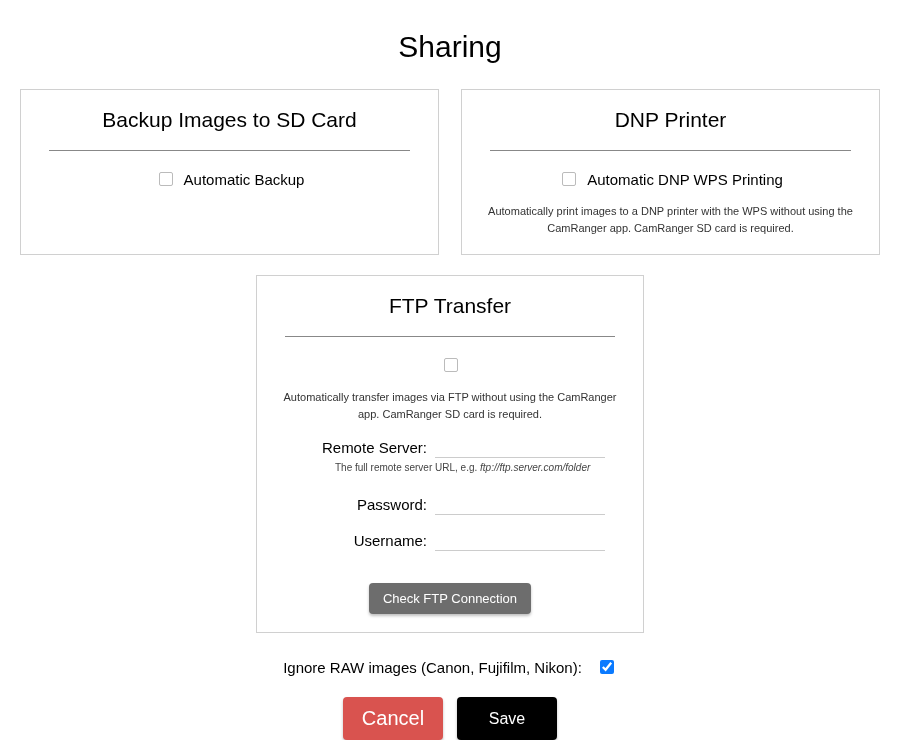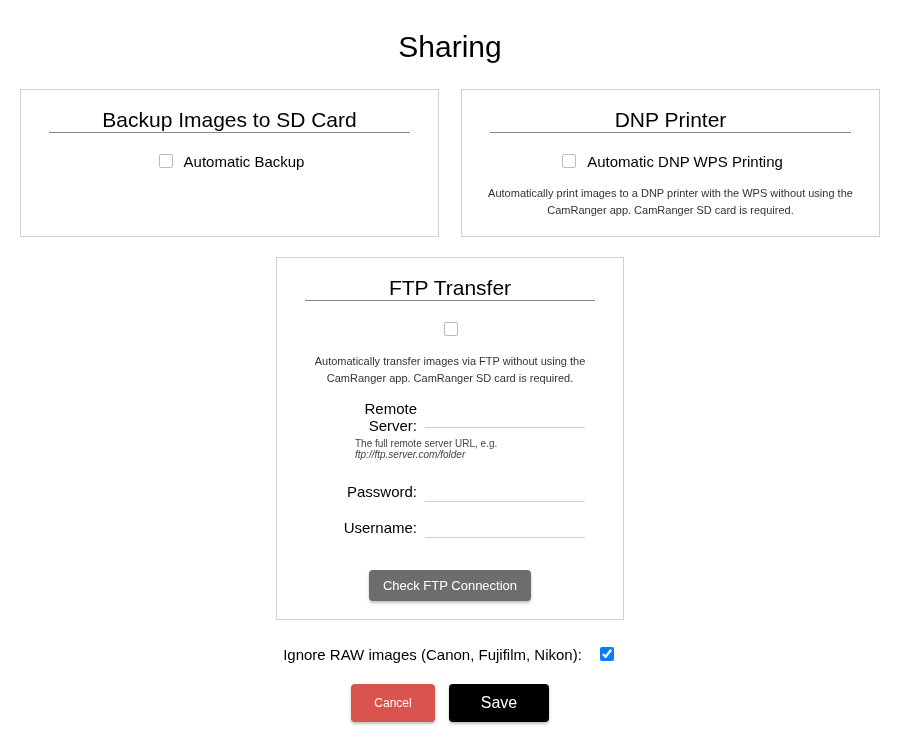--- a/index.html
+++ b/index.html
@@ -28,21 +28,21 @@
       border: 1px solid #d0d0d0;
       padding: 14px 18px 18px 18px;
       width: 420px;
       background: #fff;
     }
     .panel-title {
       font-size: 21px;
       font-weight: 400;
       text-align: center;
       border-bottom: 1px solid #888;
-      padding-bottom: 0;
+      padding-bottom: 18px;
       margin: 4px 10px 18px 10px;
     }
     .checkbox-row {
       display: flex;
       align-items: center;
       justify-content: center;
       gap: 8px;
       font-size: 15px;
       margin-bottom: 14px;
     }
@@ -51,21 +51,21 @@
       color: #333;
       text-align: center;
       line-height: 1.5;
       padding: 0 8px;
     }
     .center-row {
       display: flex;
       justify-content: center;
     }
     .panel.ftp {
-      width: 348px;
+      width: 388px;
     }
     .field-row {
       display: flex;
       align-items: center;
       margin: 14px 20px 4px 20px;
     }
     .field-label {
       text-align: right;
       font-size: 15px;
       width: 140px;
@@ -117,22 +117,22 @@
       font-size: 15px;
     }
     .bottom-buttons {
       display: flex;
       justify-content: center;
       gap: 14px;
       margin-top: 10px;
     }
     .btn-red {
       background: #d9534f;
-      width: 84px;
-      font-size: 12px;
+      width: 100px;
+      font-size: 20px;
     }
     .btn-green {
       background: #000000;
       width: 100px;
       font-size: 16px;
     }
     input[type="checkbox"] {
       width: 14px;
       height: 14px;
       cursor: pointer;

